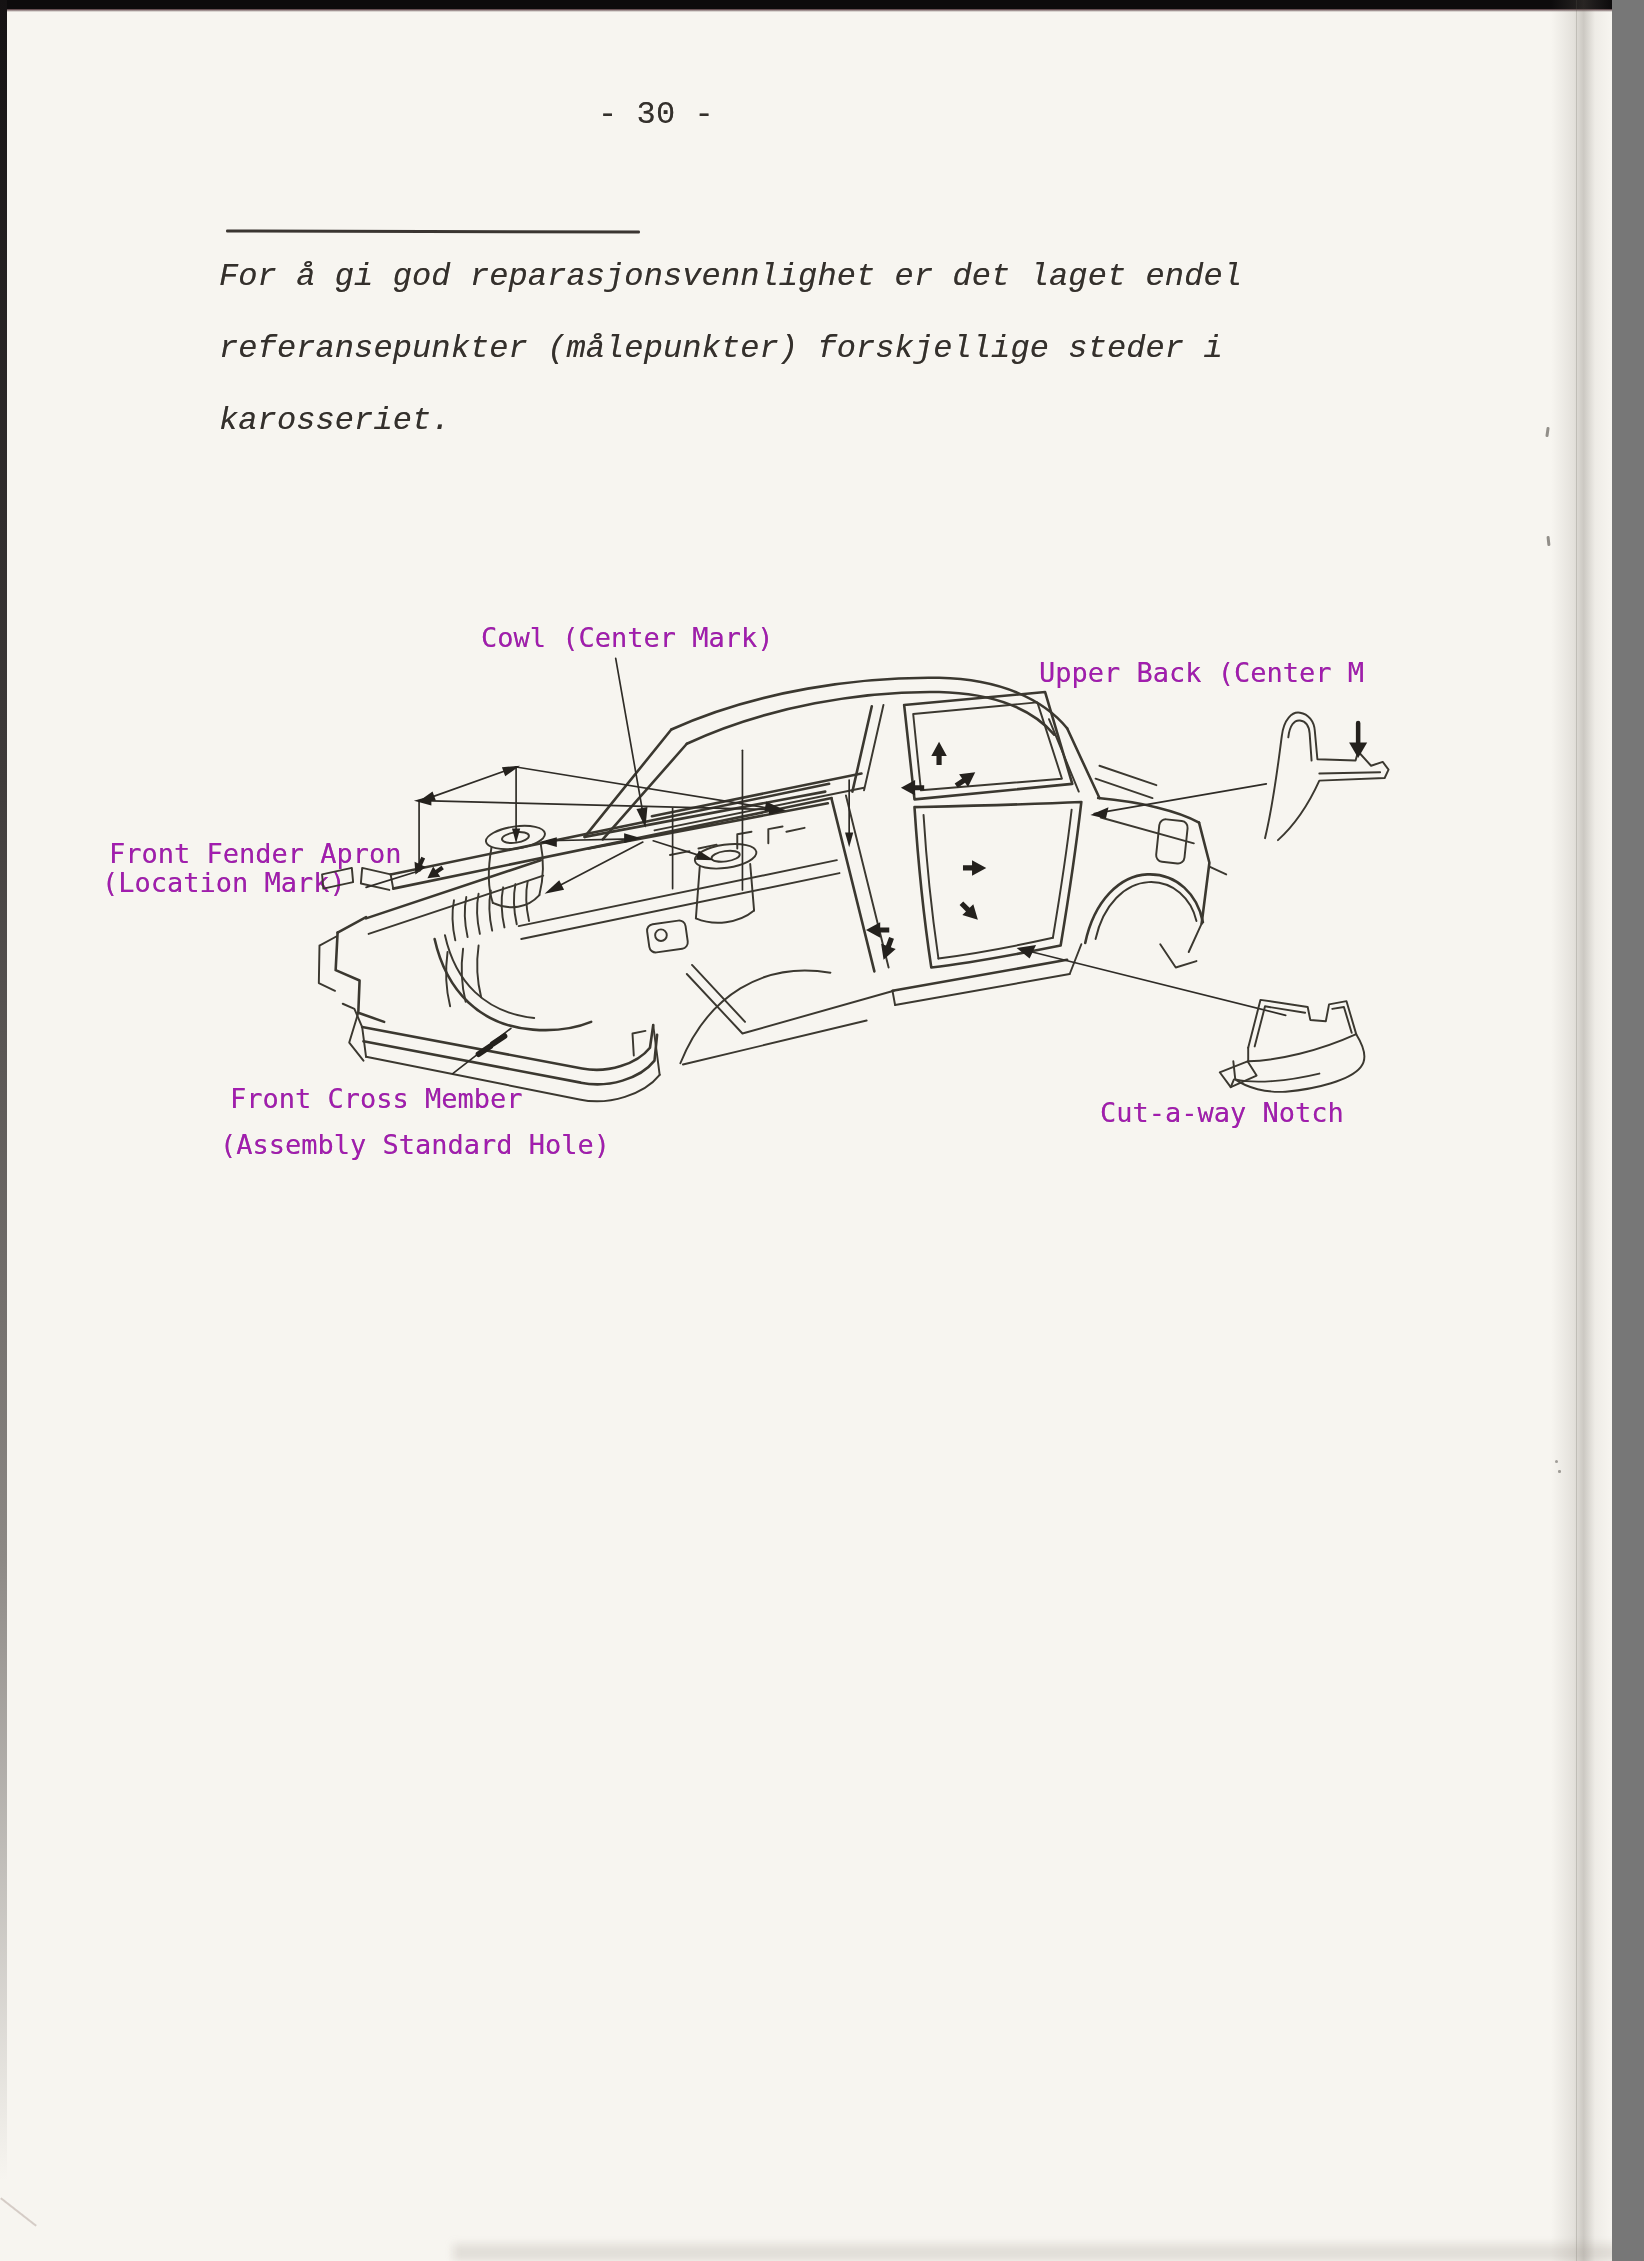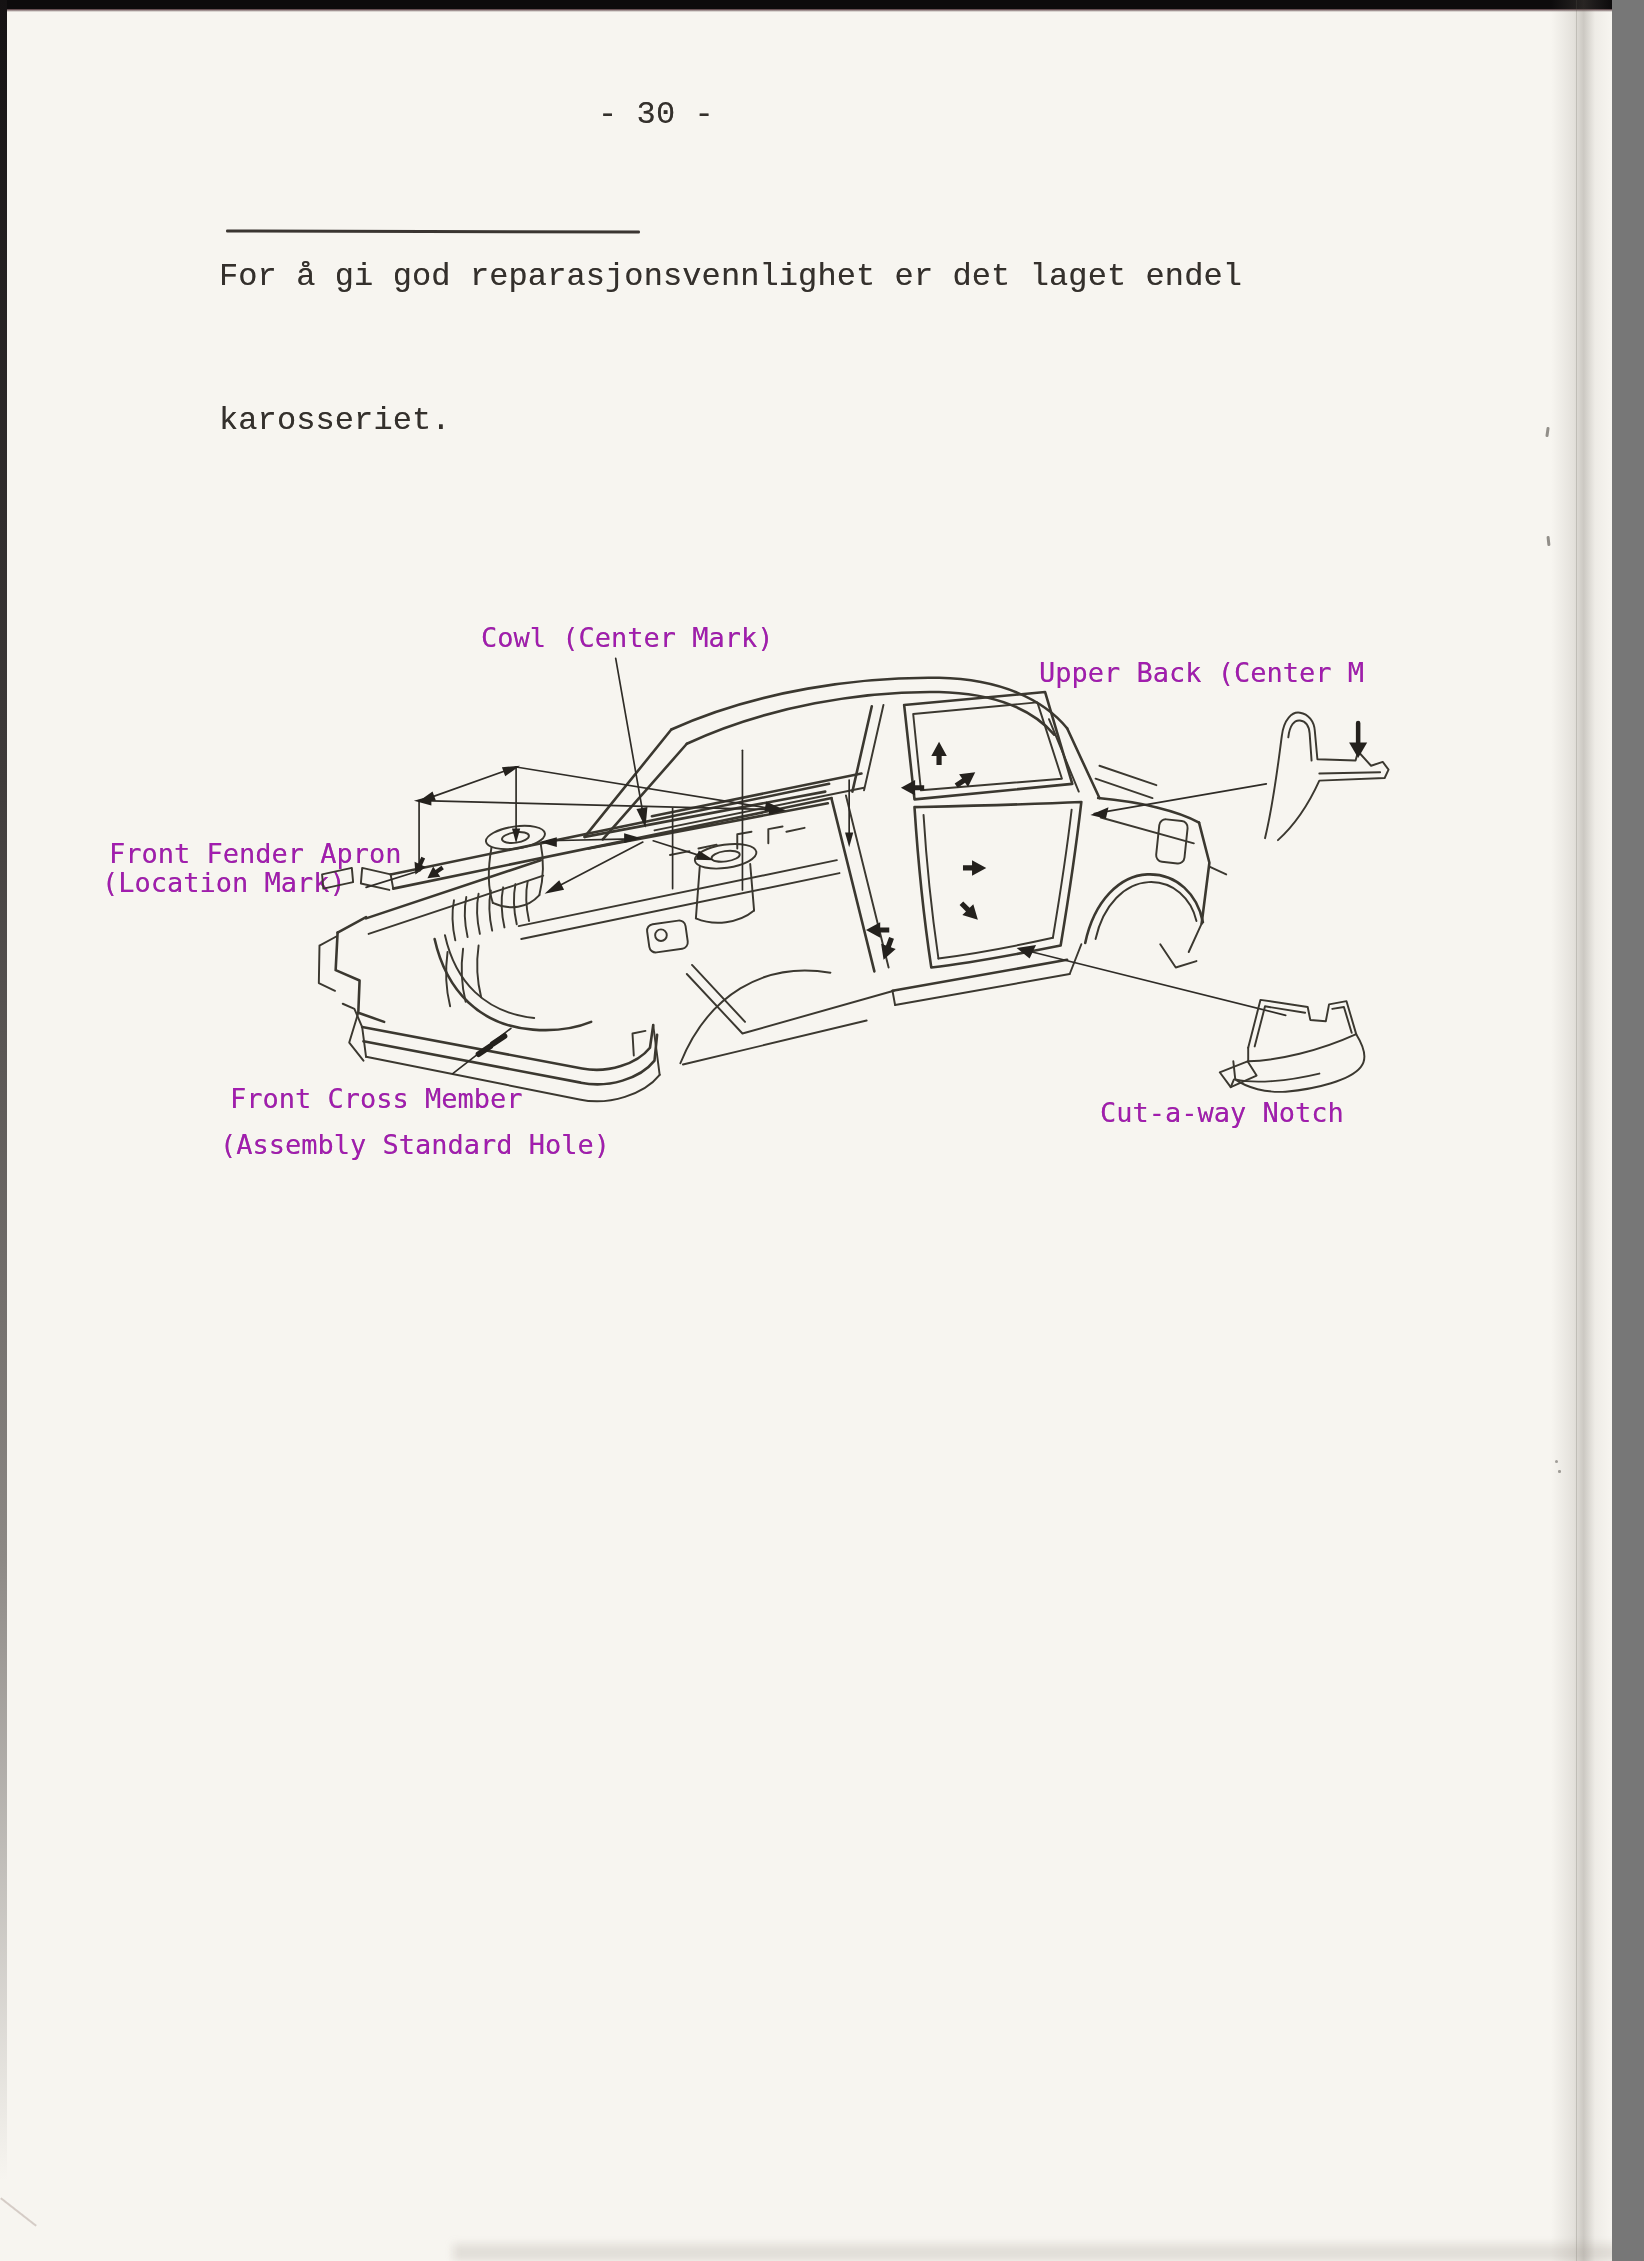--- a/index.html
+++ b/index.html
@@ -62,22 +62,22 @@
   <div class="fold-line"></div>
   <div class="fold-tick" style="left:1546px;top:427px;transform:rotate(8deg);"></div>
   <div class="fold-tick" style="left:1547px;top:536px;transform:rotate(-6deg);"></div>
   <div class="smudge-bottom"></div>
   <div class="crease-bl"></div>
   <div class="speck" style="left:1555px;top:1460px;"></div>
   <div class="speck" style="left:1558px;top:1470px;width:2.6px;height:2.6px;"></div>
 
   <div class="typew" style="left:598px;top:96px;">- 30 -</div>
   <div class="heading-underline"></div>
-  <div class="typew para" style="left:219px;top:259px;"><span>For å gi god reparasjonsvennlighet er det laget endel</span><br>
-<br>
+  <div class="typew para" style="left:219px;top:259px;font-style:italic;"><span>For å gi god reparasjonsvennlighet er det laget endel</span><br>
+<span>referansepunkter (målepunkter) forskjellige steder i</span><br>
 <span>karosseriet.</span></div>
 
   <div class="label" style="left:481px;top:622px;">Cowl (Center Mark)</div>
   <div class="label" style="left:1039px;top:657px;">Upper Back (Center M</div>
   <div class="label" style="left:109px;top:838px;">Front Fender Apron</div>
   <div class="label" style="left:102px;top:867px;">(Location Mark)</div>
   <div class="label" style="left:230px;top:1083px;">Front Cross Member</div>
   <div class="label" style="left:220px;top:1129px;">(Assembly Standard Hole)</div>
   <div class="label" style="left:1100px;top:1097px;">Cut-a-way Notch</div>
 

